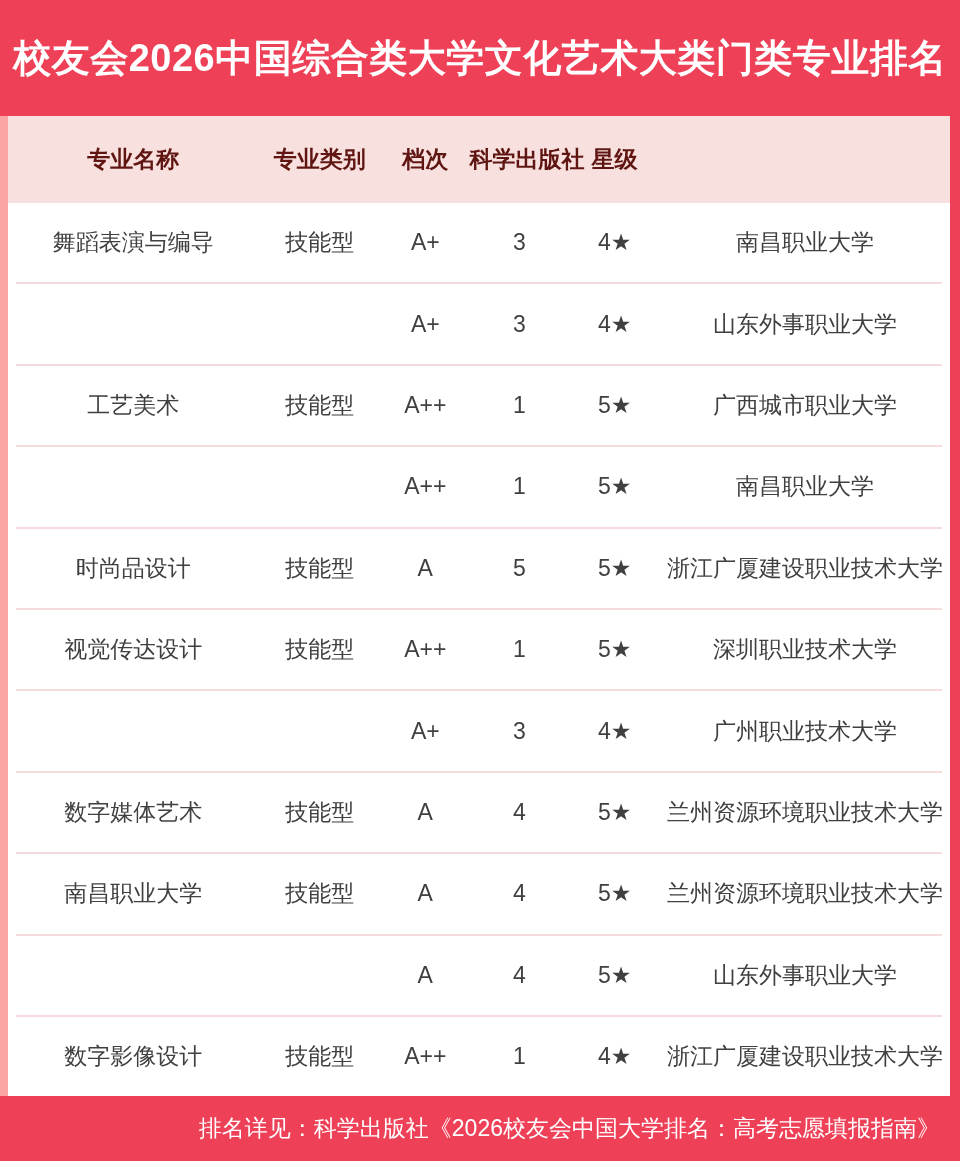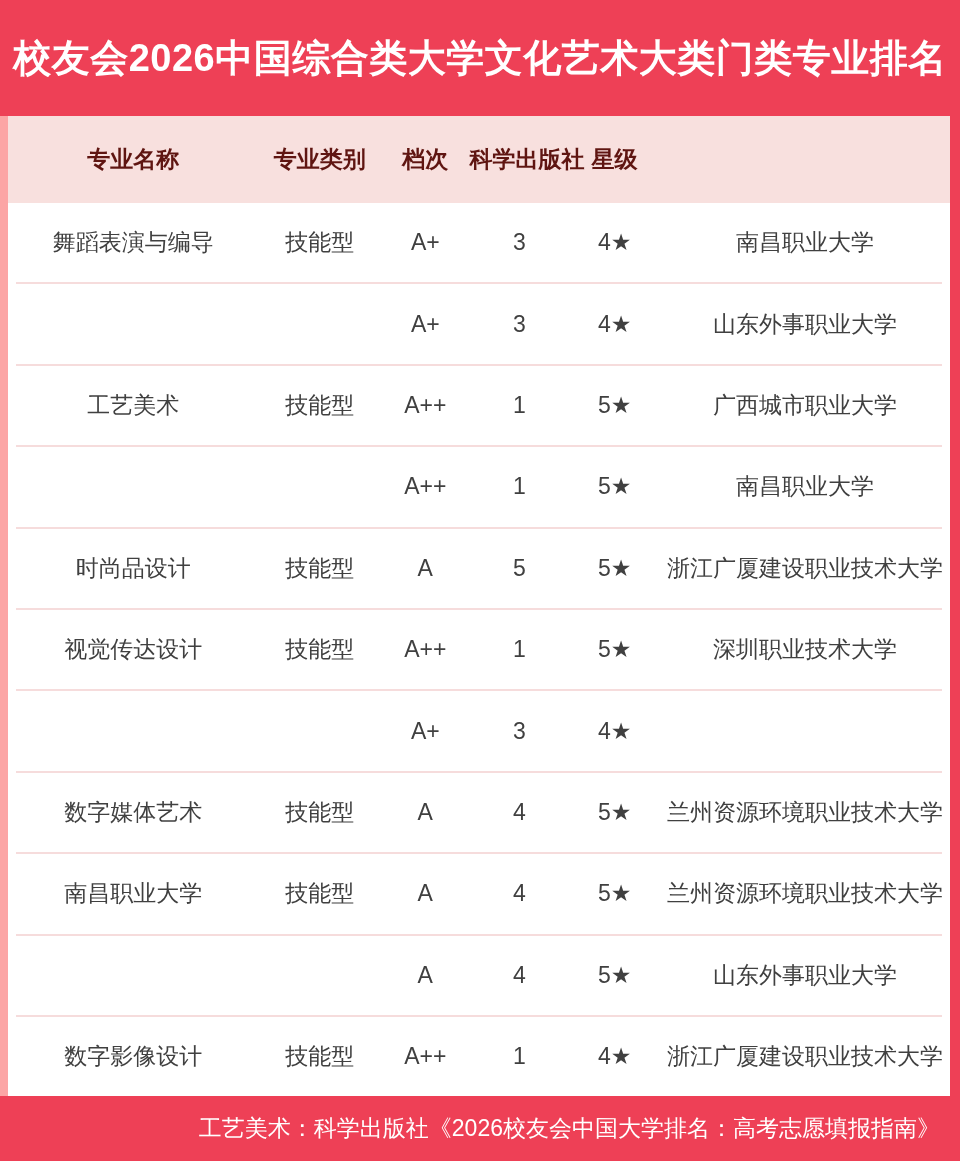--- a/index.html
+++ b/index.html
@@ -147,20 +147,21 @@
           <div class="cell c4">5★</div>
           <div class="cell c5">深圳职业技术大学</div>
         </div>
         <div class="sep"></div>
         <div class="row">
           <div class="cell c0"></div>
           <div class="cell c1"></div>
           <div class="cell c2">A+</div>
           <div class="cell c3">3</div>
           <div class="cell c4">4★</div>
+          <div class="cell c5">广州职业技术大学</div>
         </div>
         <div class="sep"></div>
         <div class="row">
           <div class="cell c0">数字媒体艺术</div>
           <div class="cell c1">技能型</div>
           <div class="cell c2">A</div>
           <div class="cell c3">4</div>
           <div class="cell c4">5★</div>
           <div class="cell c5">兰州资源环境职业技术大学</div>
         </div>
@@ -189,16 +190,16 @@
           <div class="cell c2">A++</div>
           <div class="cell c3">1</div>
           <div class="cell c4">4★</div>
           <div class="cell c5">浙江广厦建设职业技术大学</div>
         </div>
       </div>
 
   </div>
 
   <div class="footer">
-    <span>工艺美术：科学出版社《2026校友会中国大学排名：高考志愿填报指南》</span>
+    <span>排名详见：科学出版社《2026校友会中国大学排名：高考志愿填报指南》</span>
   </div>
 
 </div>
 
 </body></html>

